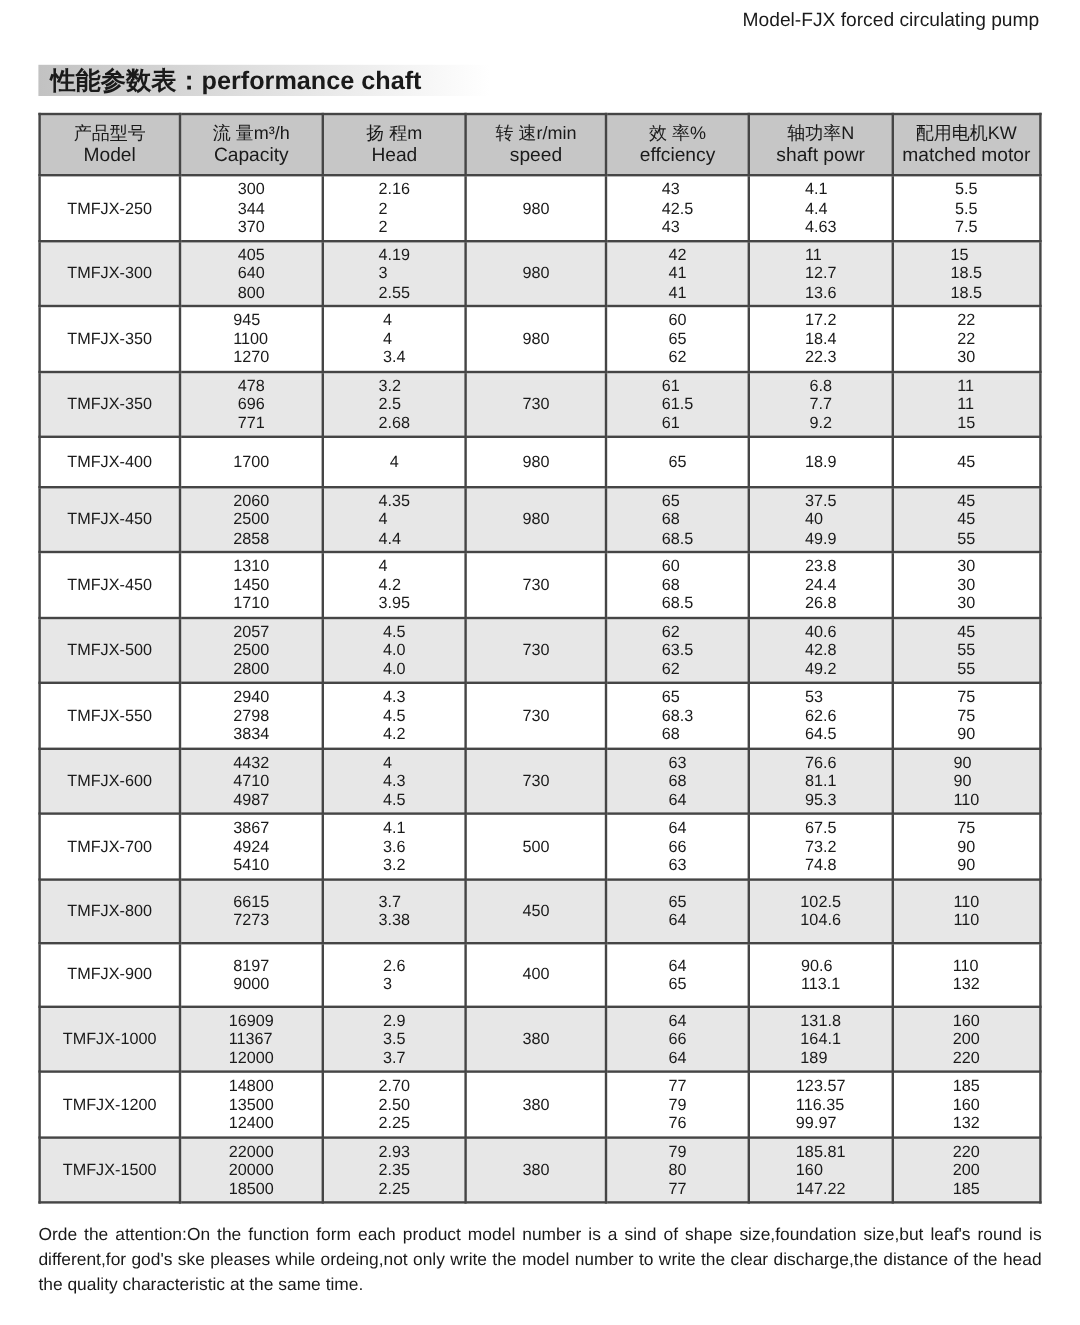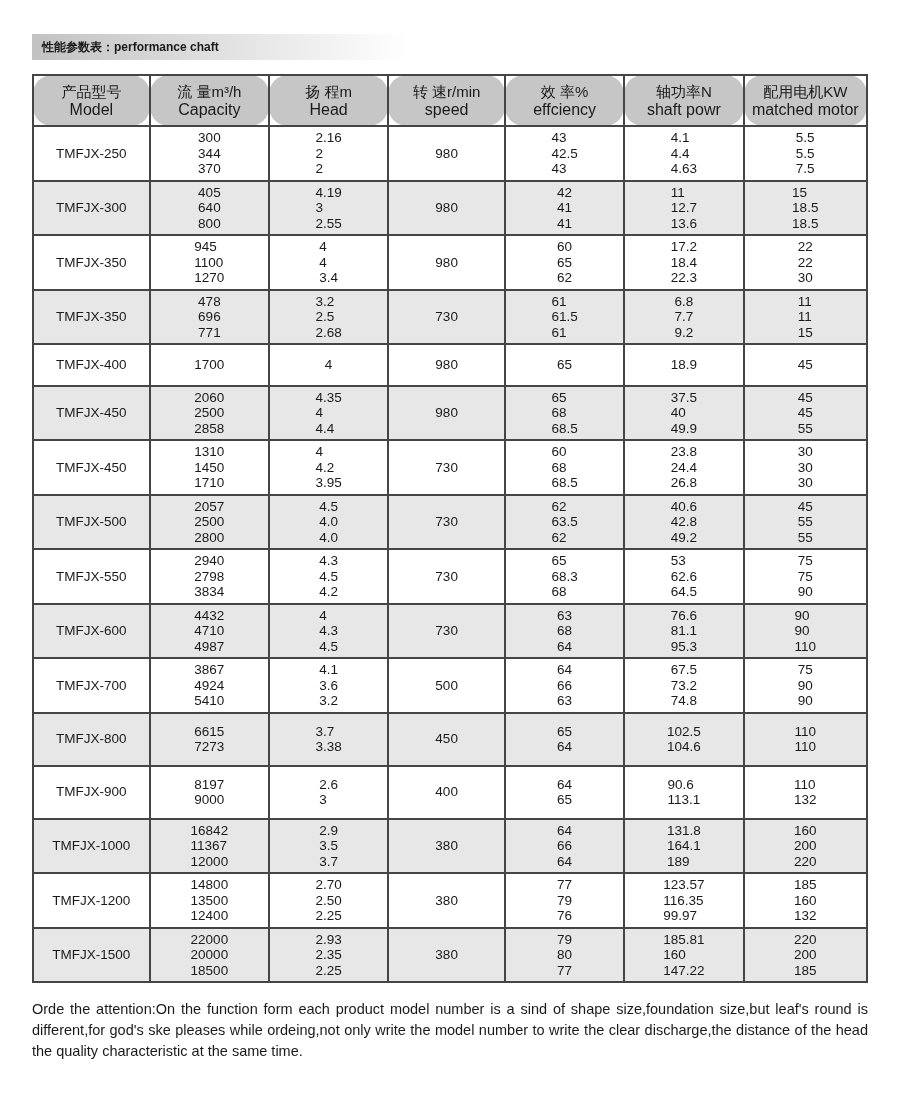--- a/index.html
+++ b/index.html
@@ -16,28 +16,28 @@
     font-family:"Liberation Sans", sans-serif;
   }
   .page{padding:8px 32px 20px 32px;}
   .header-block{text-align:right;padding-right:2px;}
   .title-cn{font-size:28px;font-weight:600;letter-spacing:2px;line-height:32px;margin:0;}
   .title-en{font-size:16px;font-weight:normal;line-height:20px;margin:0;}
   .section-bar{
     margin-top:26px;width:392px;height:26px;
     background:linear-gradient(to right, var(--section-bar-start) 0%, rgba(255,255,255,0) 96%);
     display:flex;align-items:center;padding-left:10px;
-    font-size:12px;font-weight:bold;white-space:nowrap;
+    font-size:21px;font-weight:bold;white-space:nowrap;
   }
   table.perf{
     border-collapse:collapse;width:836px;margin-top:14px;table-layout:fixed;
   }
   table.perf th, table.perf td{border:2px solid var(--border);}
   table.perf thead th{
-    background:var(--header-bg);font-weight:normal;padding:6px 2px;text-align:center;border-radius:19px;
+    background:var(--header-bg);font-weight:normal;padding:6px 2px;text-align:center;
   }
   th .cn{font-size:15px;line-height:19px;}
   th .en{font-size:16px;line-height:18px;}
   tbody td{
     font-size:13.5px;text-align:center;vertical-align:middle;padding:3px 2px;
     background:#ffffff;
   }
   tr.alt td{background:var(--alt-row-bg);}
   tr.r2 td{padding:10px 2px;}
   tr.r1 td{padding:12px 2px;}
@@ -47,20 +47,21 @@
   .notes{margin-top:16px;width:836px;}
   .note-cn{font-size:13.5px;font-weight:bold;line-height:21px;text-align:justify;margin:0;}
   .note-en{font-size:14.5px;font-weight:normal;line-height:21px;text-align:justify;margin:4px 0 0 0;}
 </style>
 </head>
 <body>
 
 <div class="page">
 
   <div class="header-block">
+    <p class="title-en">Model-FJX forced circulating pump</p>
   </div>
 
   <div class="section-bar">
     <span>性能参数表：performance chaft</span>
   </div>
 
   <table class="perf">
     <colgroup>
       <col style="width:14.0%">
         <col style="width:14.3%">
@@ -215,21 +216,21 @@
           <td class="single">TMFJX-900</td>
           <td><div class="lines"><div class="ln">8197</div><div class="ln">9000</div></div></td>
           <td><div class="lines"><div class="ln">2.6</div><div class="ln">3</div></div></td>
           <td class="single">400</td>
           <td><div class="lines"><div class="ln">64</div><div class="ln">65</div></div></td>
           <td><div class="lines"><div class="ln">90.6</div><div class="ln">113.1</div></div></td>
           <td><div class="lines"><div class="ln">110</div><div class="ln">132</div></div></td>
         </tr>
         <tr class="alt r3">
           <td class="single">TMFJX-1000</td>
-          <td><div class="lines"><div class="ln">16842</div><div class="ln">11367</div><div class="ln">12000</div></div></td>
+          <td><div class="lines"><div class="ln">16909</div><div class="ln">11367</div><div class="ln">12000</div></div></td>
           <td><div class="lines"><div class="ln">2.9</div><div class="ln">3.5</div><div class="ln">3.7</div></div></td>
           <td class="single">380</td>
           <td><div class="lines"><div class="ln">64</div><div class="ln">66</div><div class="ln">64</div></div></td>
           <td><div class="lines"><div class="ln">131.8</div><div class="ln">164.1</div><div class="ln">189</div></div></td>
           <td><div class="lines"><div class="ln">160</div><div class="ln">200</div><div class="ln">220</div></div></td>
         </tr>
         <tr class="r3">
           <td class="single">TMFJX-1200</td>
           <td><div class="lines"><div class="ln">14800</div><div class="ln">13500</div><div class="ln">12400</div></div></td>
           <td><div class="lines"><div class="ln">2.70</div><div class="ln">2.50</div><div class="ln">2.25</div></div></td>

